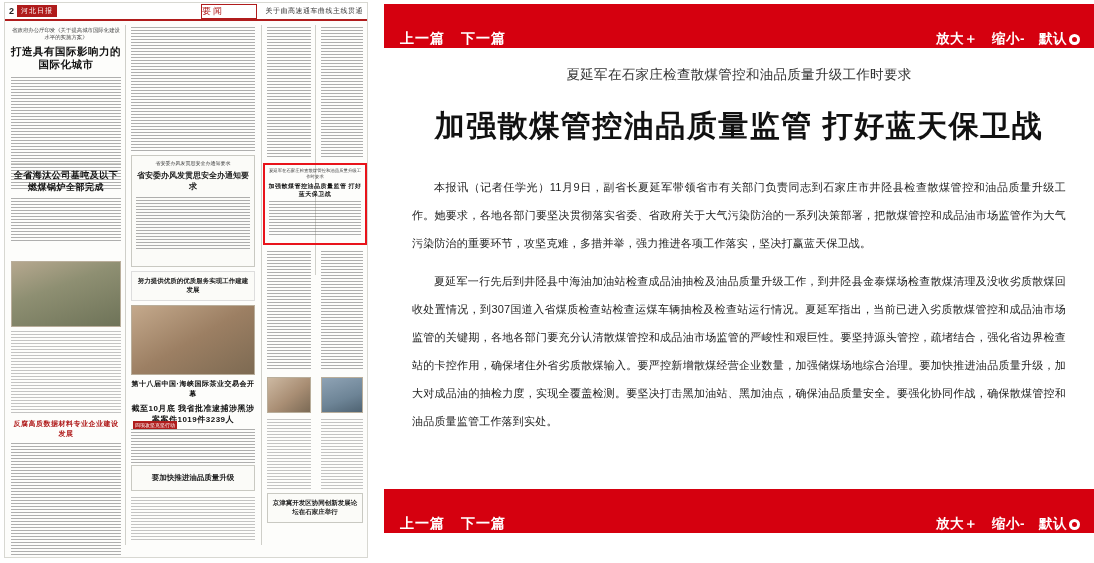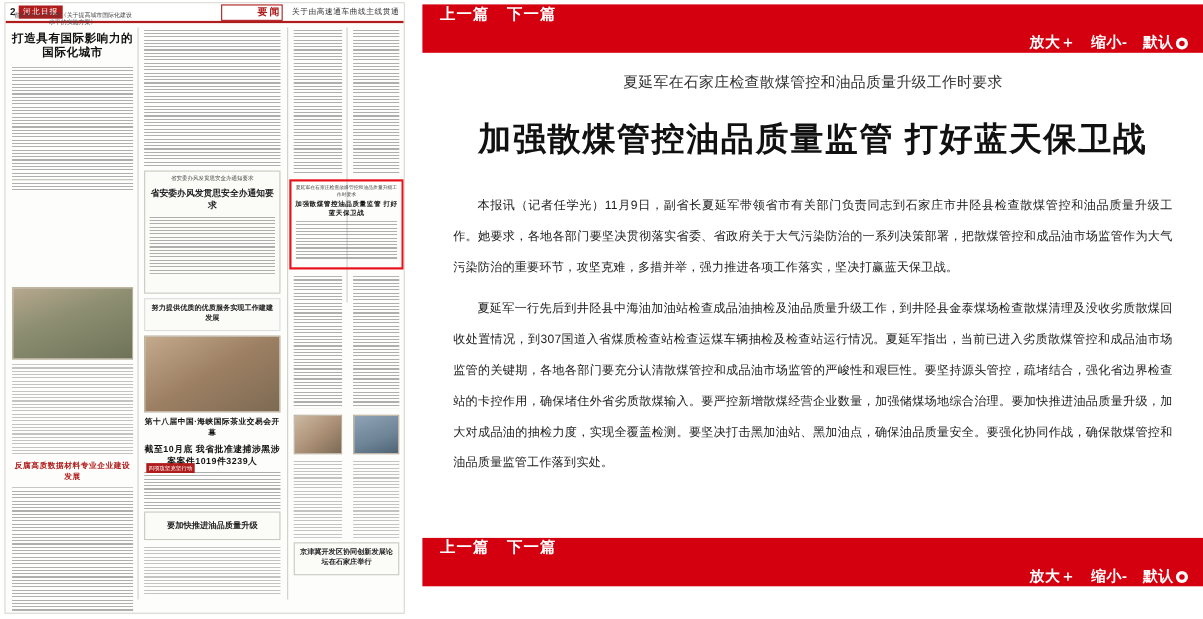--- a/index.html
+++ b/index.html
@@ -44,22 +44,22 @@
   }
   .folio-num { font-weight: bold; font-size: 9px; color: #222; }
   .masthead-box {
     background: #b01c1c; color: #fff; font-size: 7px;
     padding: 1px 4px; letter-spacing: 1px;
   }
   .paper-sectionbox {
     position: absolute; left: 196px; top: 1px;
     width: 56px; height: 15px;
     border: 1px solid #b01c1c;
-    color: #b01c1c; font-size: 9px; font-weight: bold;
-    text-align: right; line-height: 13px; letter-spacing: 2px;
+    color: #b01c1c; font-size: 9px; font-weight: normal;
+    text-align: left; line-height: 13px; letter-spacing: 2px;
   }
   .paper-right-label {
     position: absolute; right: 4px; top: 3px;
     font-size: 7px; color: #333; letter-spacing: .5px;
   }
 
   .np-col { position: absolute; background: transparent; }
 
   .np-headline {
     font-weight: bold; color: #111;
@@ -123,21 +123,21 @@
   .bar {
     position: absolute;
     left: 0; width: 710px; height: 44px;
     background: #d5000f;
     color: #fff;
   }
   .bar.top { top: 4px; }
   .bar.bottom { top: 489px; }
   .bar-left {
     position: absolute; left: 16px; top: 0; height: 44px;
-    display: flex; align-items: flex-start; gap: 16px;
+    display: flex; align-items: flex-end; gap: 16px;
   }
   .bar-right {
     position: absolute; right: 14px; top: 0; height: 44px;
     display: flex; align-items: flex-end; gap: 14px;
   }
   .bar-link {
     font-size: 14px; color: #fff; font-weight: bold;
     text-decoration: none; cursor: pointer;
     letter-spacing: 1px;
   }
@@ -201,28 +201,32 @@
           <span class="masthead-box">河北日报</span>
         </div>
         <div class="paper-sectionbox">要闻</div>
         <div class="paper-right-label">关于由高速通车曲线主线贯通</div>
       </div>
 
       <div class="vrule" style="left:120px; top:22px; height:520px;"></div>
       <div class="vrule" style="left:256px; top:22px; height:520px;"></div>
       <div class="vrule" style="left:310px; top:22px; height:250px;"></div>
 
-      <div class="np-col" style="left:6px; top:8px; width:110px;">
+      <div class="np-col" style="left:6px; top:24px; width:110px;">
         <div class="np-subhead" style="font-size:5.4px; line-height:7px;">省政府办公厅印发《关于提高城市国际化建设水平的实施方案》</div>
         <div class="np-headline" style="font-size:10.5px; line-height:13px; margin-top:4px;">打造具有国际影响力的国际化城市</div>
         <div class="lines" style="height:112px; margin-top:6px;"></div>
       </div>
 
       <div class="hrule" style="left:6px; top:160px; width:110px;"></div>
 
+      <div class="np-col" style="left:6px; top:166px; width:110px;">
+        <div class="np-headline" style="font-size:9px; line-height:12px;">全省海汰公司基吨及以下燃煤锅炉全部完成</div>
+        <div class="lines" style="height:44px; margin-top:5px;"></div>
+      </div>
       <div class="photo p1" style="left:6px; top:258px; width:110px; height:66px;"></div>
       <div class="lines light" style="position:absolute; left:6px; top:328px; width:110px; height:84px;"></div>
       <div class="np-col" style="left:6px; top:416px; width:110px;">
         <div class="np-headline np-red" style="font-size:7px; line-height:10px;">反腐高质数据材料专业企业建设发展</div>
         <div class="lines" style="height:120px; margin-top:4px;"></div>
       </div>
 
       <div class="lines" style="position:absolute; left:126px; top:24px; width:124px; height:124px;"></div>
 
       <div class="adbox" style="left:126px; top:152px; width:124px; height:112px;">

